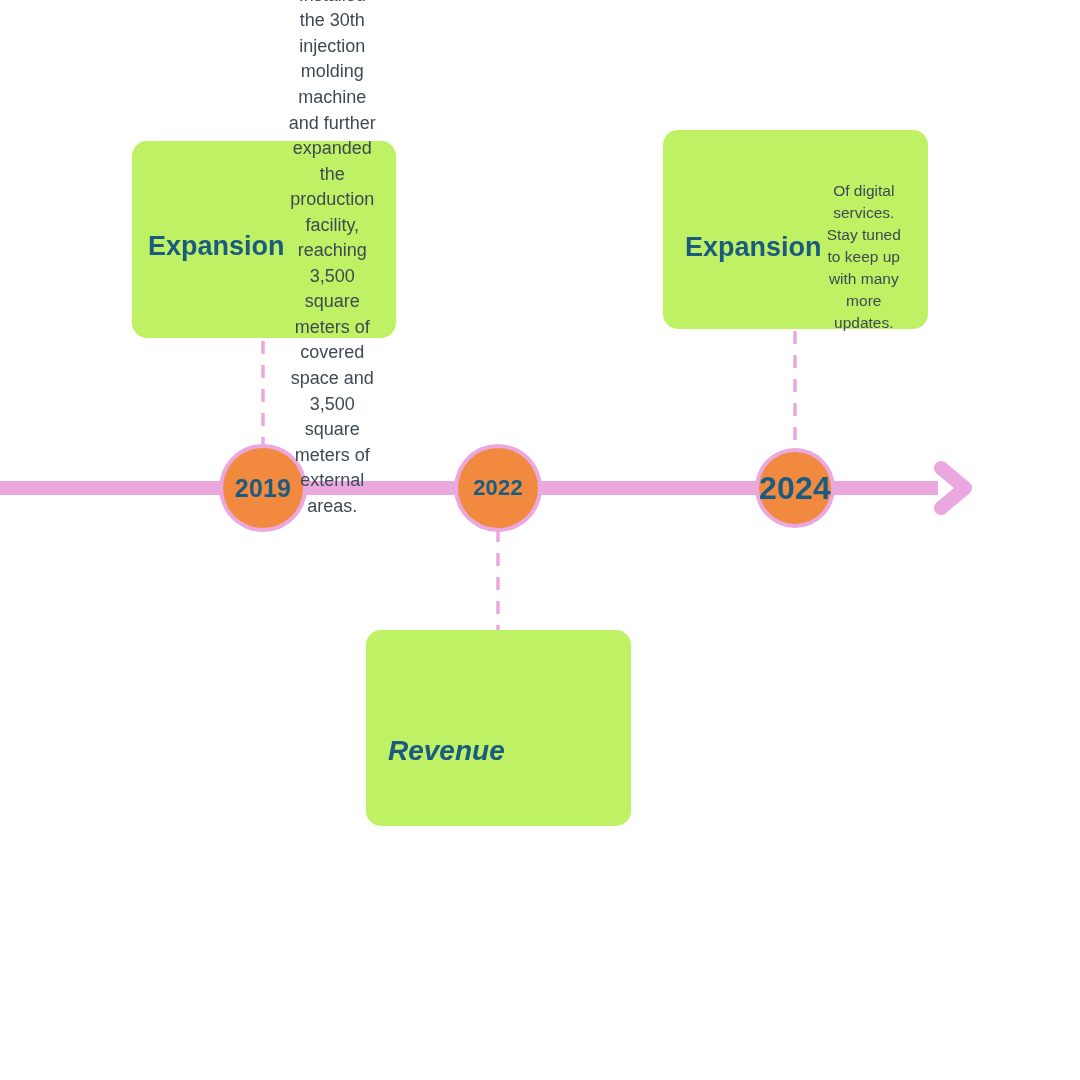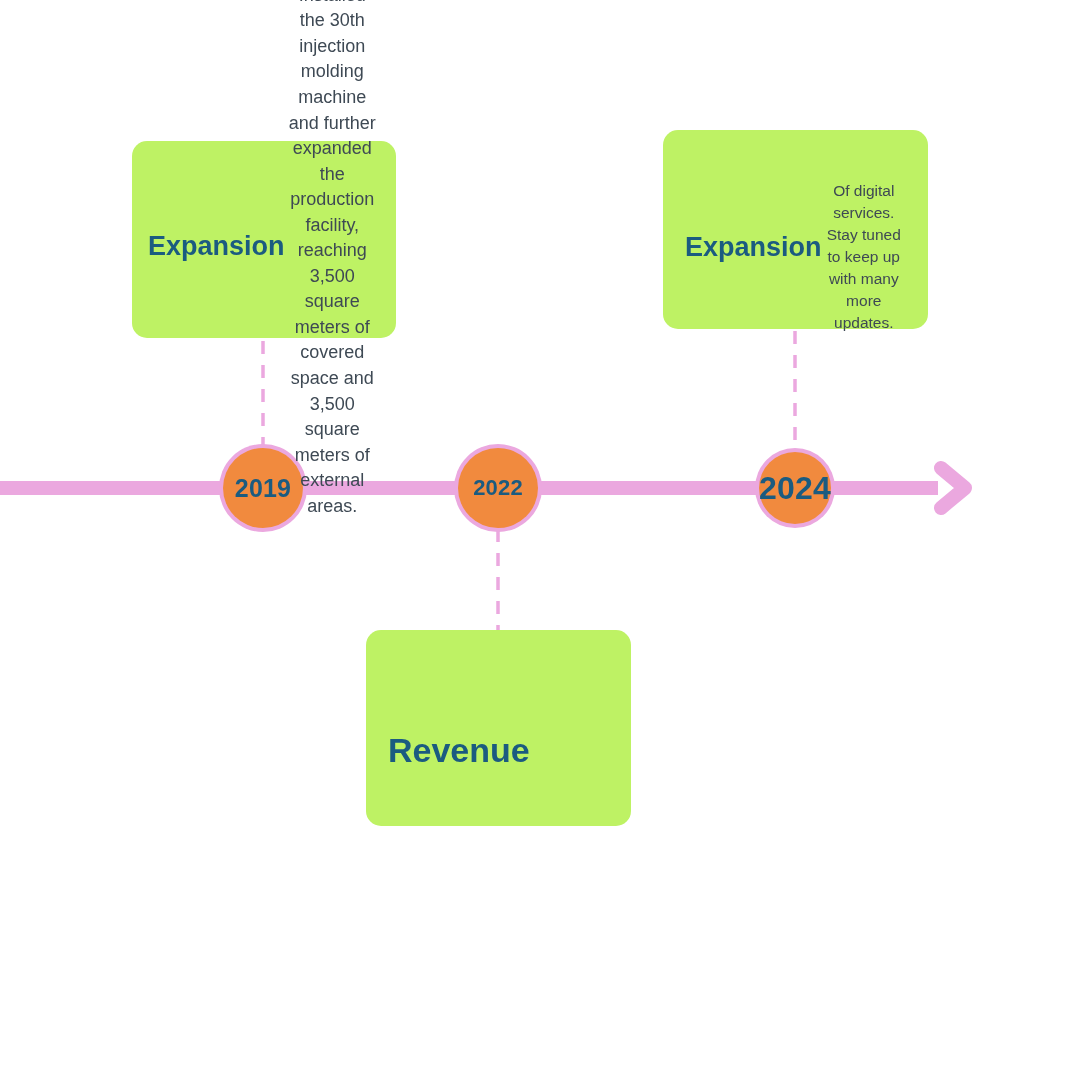--- a/index.html
+++ b/index.html
@@ -90,21 +90,21 @@
     left: 663px; top: 130px; width: 265px; height: 199px;
     padding: 36px 22px 0 22px;
   }
   #card-2024 .card-title { font-size: 27px; }
   #card-2024 .card-body  { font-size: 15.5px; margin-top: 18px; }
 
   #card-2022 {
     left: 366px; top: 630px; width: 265px; height: 196px;
     padding: 46px 22px 0 22px;
   }
-  #card-2022 .card-title { font-size: 34px; }
+  #card-2022 .card-title { font-size: 28px; font-style: italic; }
   #card-2022 .card-body  { font-size: 15.5px; margin-top: 19px; }
 </style>
 </head>
 <body>
 
 <div id="stage">
 
   <svg id="axis-layer" viewBox="0 0 1080 1080" xmlns="http://www.w3.org/2000/svg">
 
     <line x1="0" y1="488" x2="938" y2="488" stroke="#EBA8DF" stroke-width="14" stroke-linecap="butt"></line>

